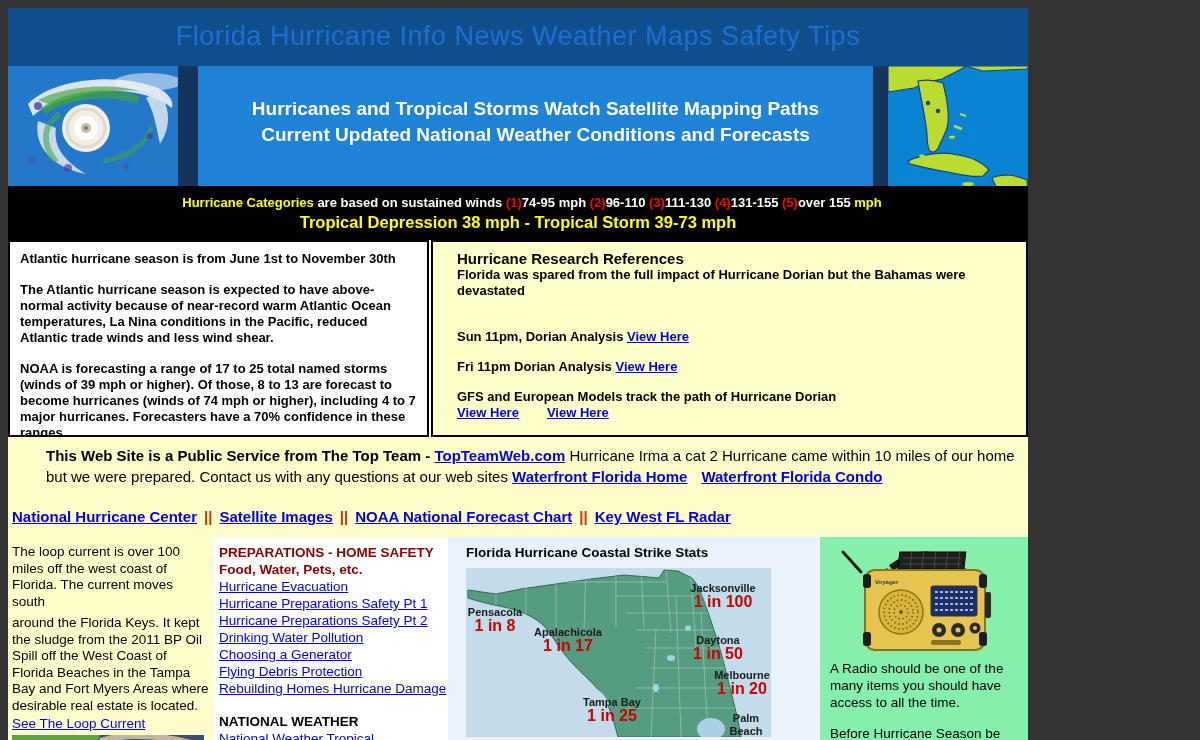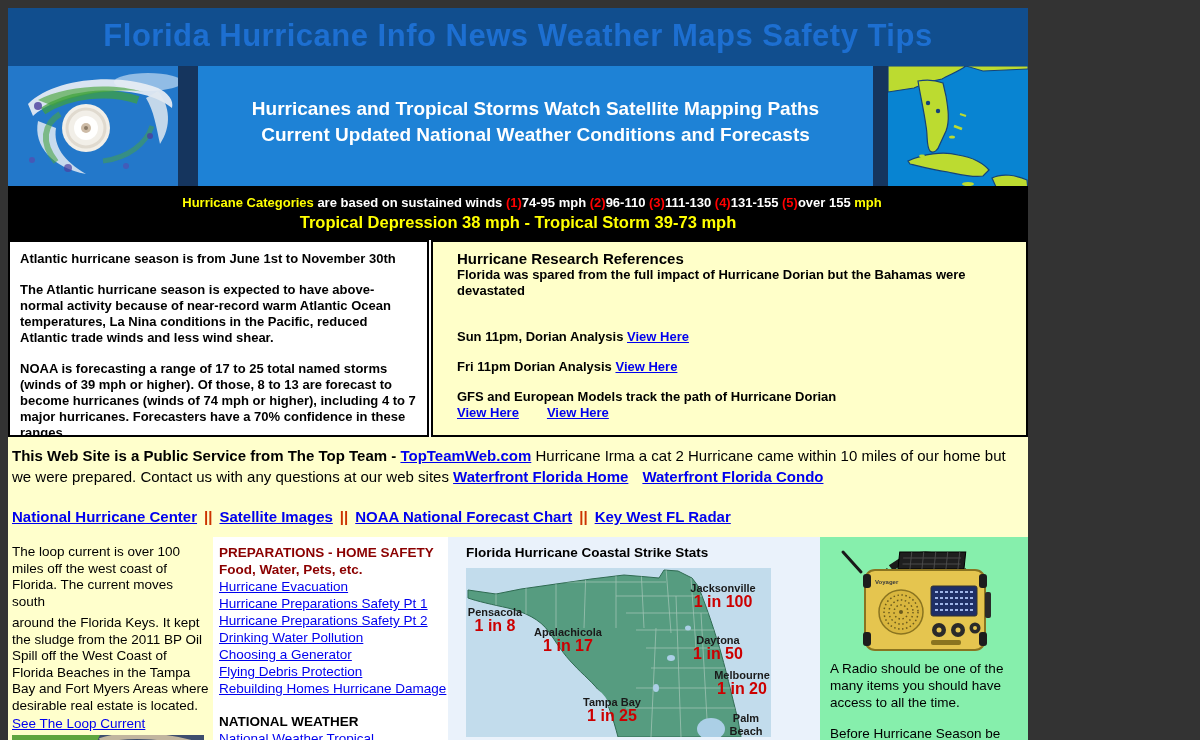--- a/index.html
+++ b/index.html
@@ -3,21 +3,21 @@
 <meta charset="utf-8">
 <style>
   * { margin:0; padding:0; box-sizing:border-box; }
   html,body { background:#333333; }
   .canvas { position:relative; width:1200px; height:740px; background:#333333; overflow:hidden;
             font-family:"Liberation Sans", sans-serif; }
   .page { position:absolute; left:8px; top:8px; width:1020px; }
 
   
   .masthead { height:58px; background:#114E8E; text-align:center; }
-  .masthead h1 { font-size:31px; font-weight:bold; color:#1D6FD1; line-height:56px; letter-spacing:.5px;text-align:center; }
+  .masthead h1 { font-size:27px; font-weight:normal; color:#1D6FD1; line-height:56px; letter-spacing:.5px;text-align:center; }
 
   
   .toprow { height:120px; background:#15355E; display:flex; }
   .sat-img { width:170px; height:120px; flex:none; }
   .promo-box { width:675px; height:120px; flex:none; margin-left:20px; background:#1E82D6;
                color:#ffffff; font-weight:bold; font-size:19px; line-height:26px; text-align:center;
                padding-top:30px; }
   .fl-map-img { width:140px; height:120px; flex:none; margin-left:15px; }
 
   
@@ -33,21 +33,21 @@
   .box-season { width:421px; flex:none; background:#ffffff; padding:9px 10px; margin-right:2px; }
   .box-research { flex:1; background:#FFFFC9; padding:8px 24px; }
   .refbox p { font-size:13px; font-weight:bold; color:#000; line-height:16px; margin-bottom:15px; }
   .box-research h2 { font-size:15px; font-weight:bold; color:#000; line-height:17px; }
   .box-research p { margin-bottom:14px; }
   .box-research .sub { margin-bottom:30px; }
   a { color:#0000EE; text-decoration:underline; }
 
   
   .pubservice { height:100px; background:#FFFFCC; padding:8px 4px 0 4px; color:#000; }
-  .pubservice .blurb { font-size:15px; line-height:21px; }
+  .pubservice .blurb { font-size:15px; line-height:21px;margin-left:34px; }
   .pubservice .blurb b a { font-weight:bold; }
   .pubservice .gap-link { margin-left:14px; }
   .navlinks { margin-top:21px; font-size:15px; font-weight:bold; }
   .navlinks .sep { color:#CC3300; padding:0 7px; font-weight:bold; }
 
   
   .bottomrow { display:flex; height:203px; align-items:stretch; }
   .col1 { width:205px; flex:none; background:#FFFFCC; padding:7px 4px 0 4px; }
   .col1 p { font-size:13.5px; line-height:16.5px; color:#000; }
   .col1 .p2 { margin-top:5px; }

